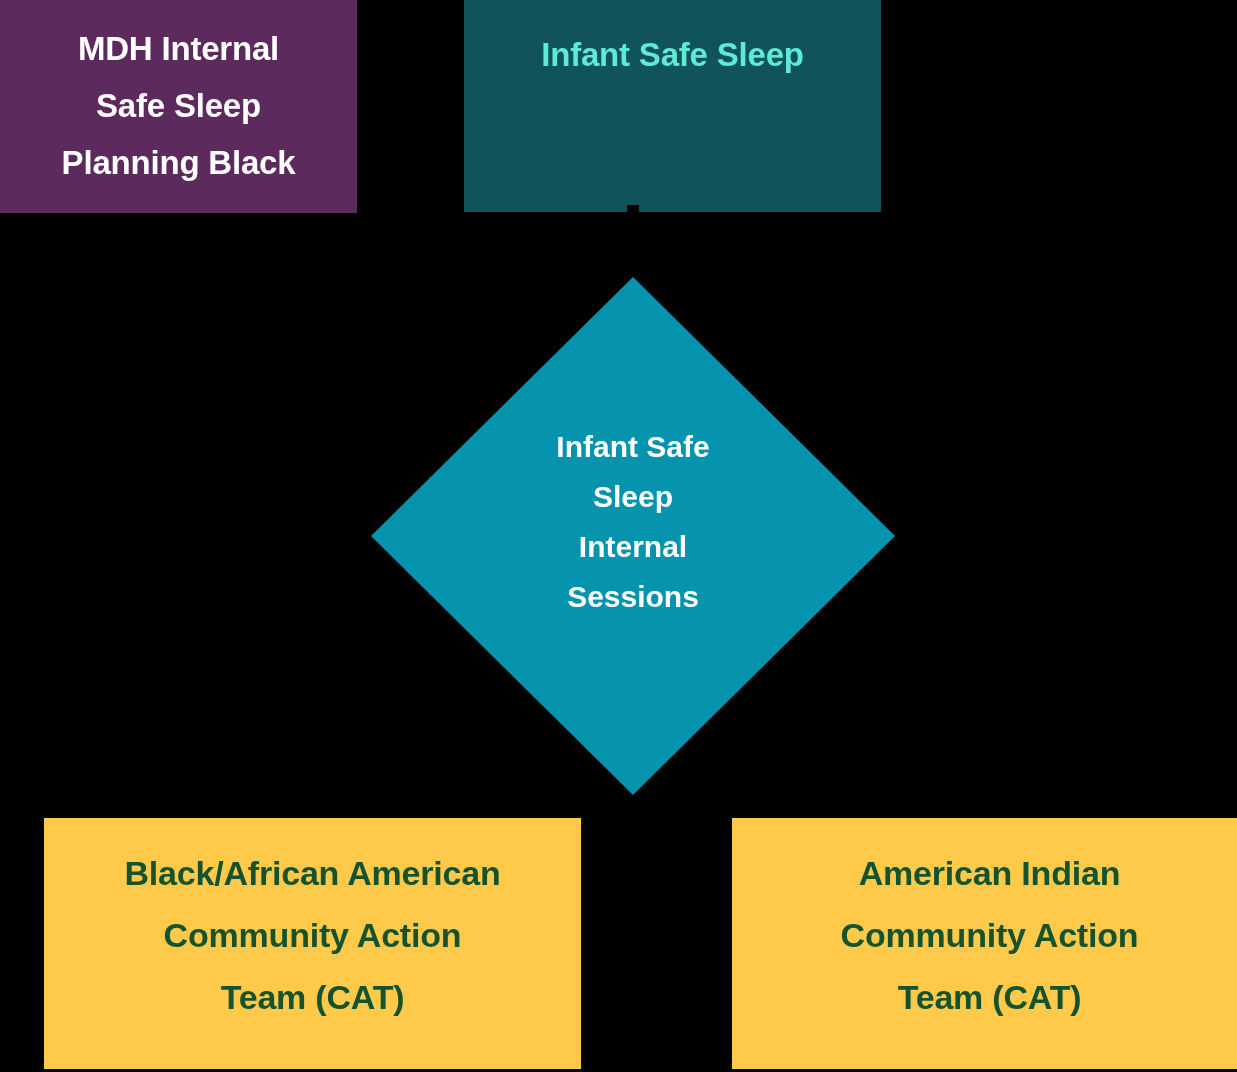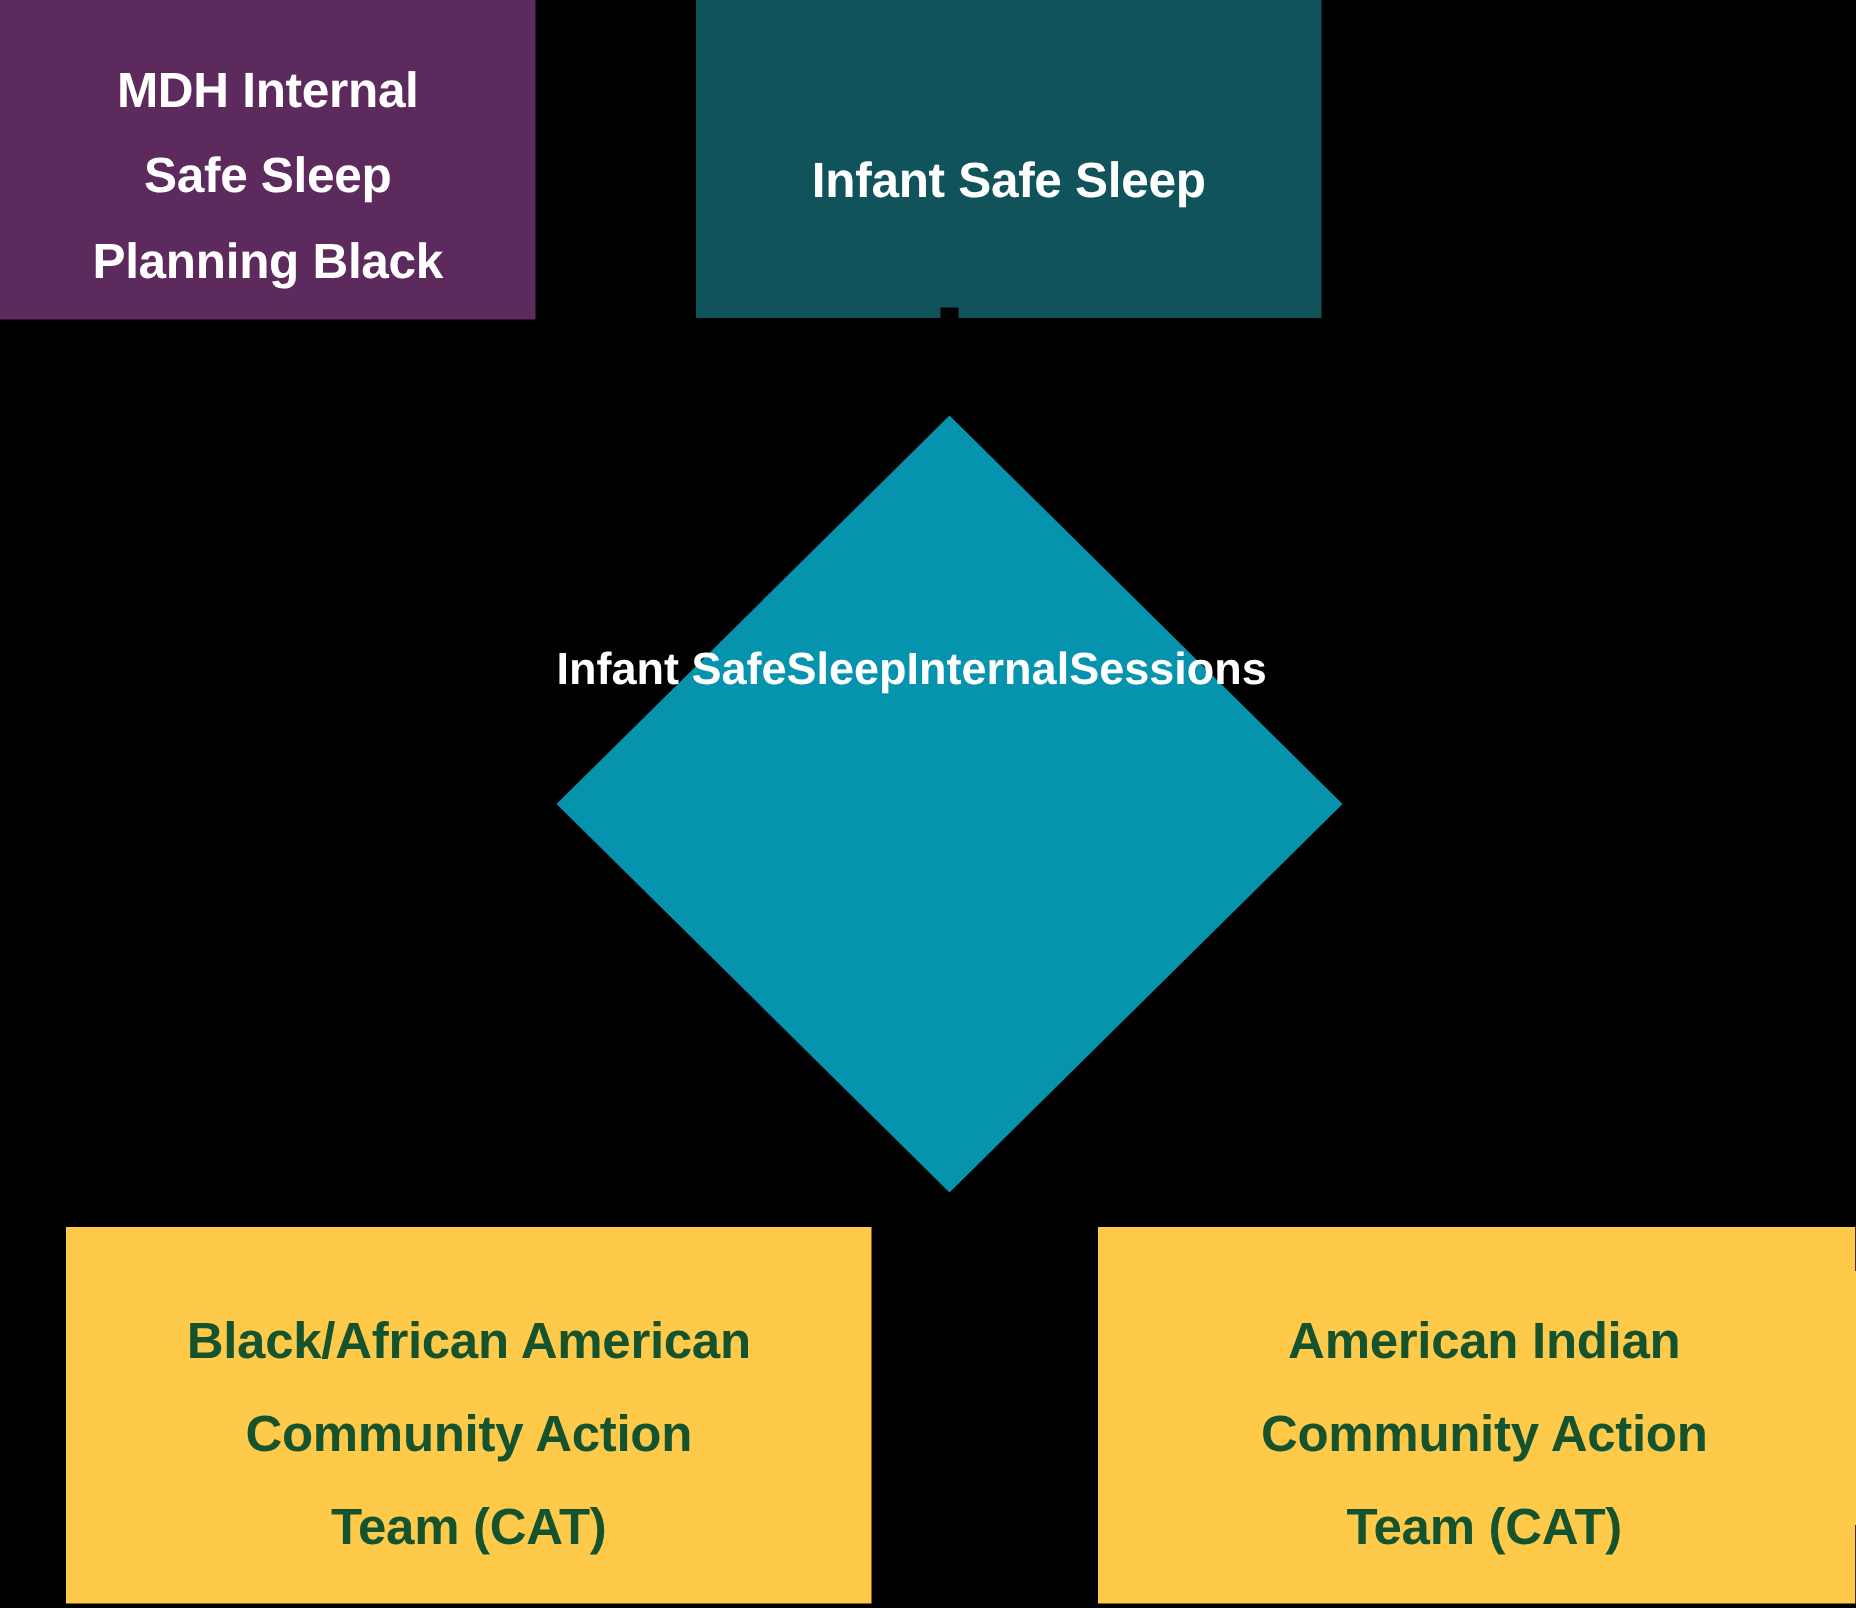--- a/index.html
+++ b/index.html
@@ -19,21 +19,21 @@
     overflow: hidden;
   }
 
   
   .node {
     position: absolute;
     box-sizing: border-box;
     display: flex;
     flex-direction: column;
     align-items: center;
-    justify-content: center;
+    justify-content: flex-start;
     text-align: center;
   }
   .node .line {
     display: block;
     white-space: nowrap;
     font-weight: bold;
     letter-spacing: -0.2px;
   }
 
   
@@ -54,21 +54,21 @@
   
   #node-leadership-team {
     left: 464px;
     top: 0px;
     width: 417px;
     height: 212px;
     background: #11535A;
     padding-top: 26px;
   }
   #node-leadership-team .line {
-    color: #ffffff;
+    color: #5eead4;
     font-size: 33px;
     line-height: 57px;
   }
   
   #connector-stub-leadership {
     position: absolute;
     left: 627px;
     top: 205px;
     width: 12px;
     height: 9px;
@@ -88,23 +88,24 @@
     inset: 0;
     background: #0693AE;
     clip-path: polygon(50% 0%, 100% 50%, 50% 100%, 0% 50%);
   }
   #node-listening-sessions-text {
     position: absolute;
     left: 0;
     right: 0;
     top: 145px;
     display: flex;
-    flex-direction: row;
+    flex-direction: column;
     align-items: center;
     text-align: center;
+    justify-content: center;
   }
   #node-listening-sessions-text .line {
     color: #FFFFFF;
     font-size: 30px;
     line-height: 50px;
     font-weight: bold;
   }
 
   
   .cat-box {

